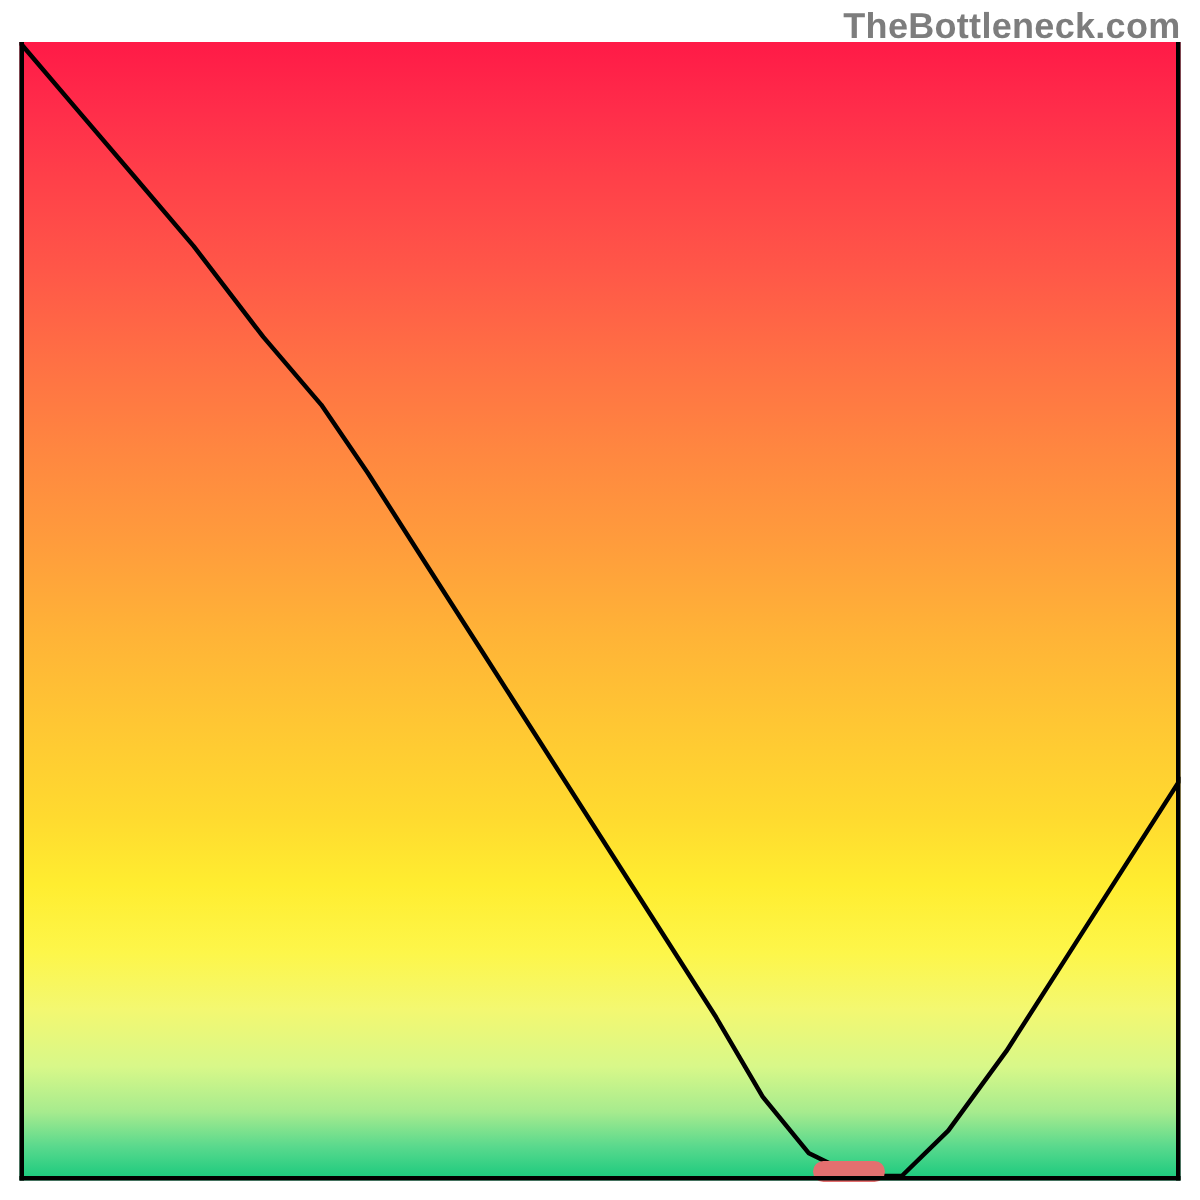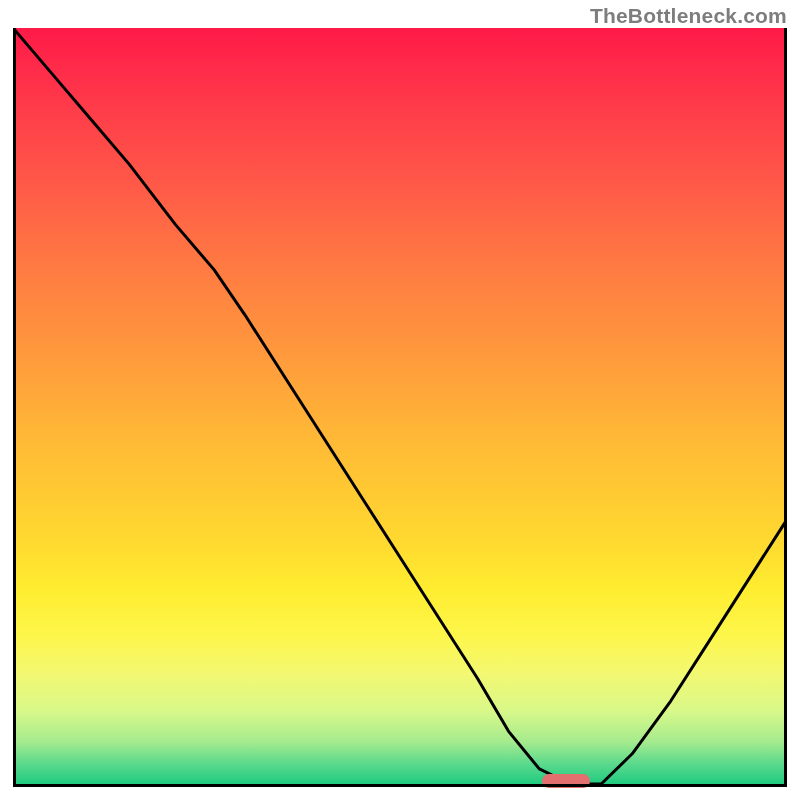--- a/index.html
+++ b/index.html
@@ -68,21 +68,21 @@
     border: 3px solid #000;
     border-top: none;
     box-sizing: border-box;
     pointer-events: none;
   }
 
   .watermark {
     position: absolute;
     right: 13px;
     top: 4px;
-    font-size: 21px;
+    font-size: 24px;
     font-weight: 600;
     color: #7d7d7d;
     letter-spacing: 0.2px;
     user-select: none;
   }
 </style>
 </head>
 <body>
 
 <div class="watermark">TheBottleneck.com</div>

